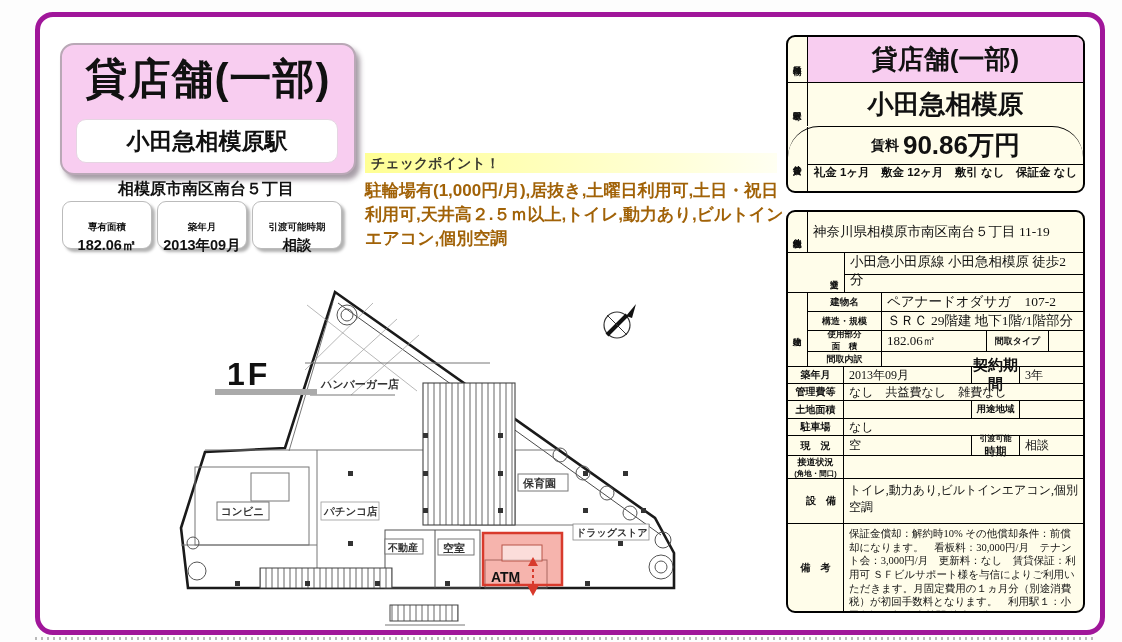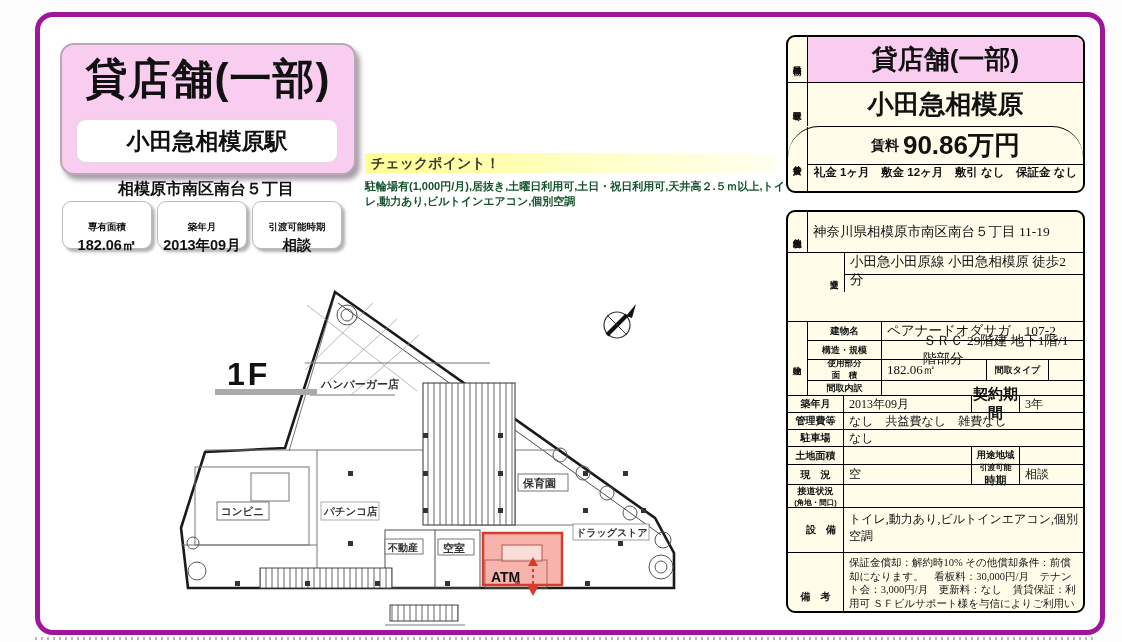--- a/index.html
+++ b/index.html
@@ -22,21 +22,21 @@
   .stat{position:absolute;top:184px;width:88px;height:46px;background:#fff;
         border:1px solid #bbb;border-radius:9px;box-shadow:3px 3px 3px rgba(0,0,0,.3);
         text-align:center;}
   .stat .sl{font-size:9.5px;font-weight:bold;margin-top:19px;}
   .stat .sv{font-size:14.5px;font-weight:bold;margin-top:2px;}
   
   .cp-title{position:absolute;left:325px;top:136px;width:412px;height:20px;
             background:linear-gradient(to right,#ffff94,#ffffd8 75%,#fffff2);
             font-size:14px;font-weight:bold;color:#3a3a30;padding:2px 0 0 6px;box-sizing:border-box;}
   .cp-body{position:absolute;left:325px;top:162px;width:422px;
-           font-size:11px;font-weight:bold;color:#14532d;line-height:1.4;}
+           font-size:17px;font-weight:bold;color:#a16207;line-height:1.4;}
   
   .rt{position:absolute;border:2px solid #000;border-radius:9px;background:#fffdea;
       overflow:hidden;box-sizing:border-box;}
   .tr{display:flex;border-top:1.5px solid #000;box-sizing:border-box;align-items:stretch;}
   .tr.first{border-top:none;}
   .vlab{writing-mode:vertical-rl;text-orientation:upright;font-size:8.5px;font-weight:bold;
         display:flex;align-items:center;justify-content:center;flex:0 0 20px;
         border-right:1.5px solid #000;box-sizing:border-box;line-height:1;}
   .lab{font-size:10px;font-weight:bold;display:flex;align-items:center;justify-content:center;
        border-right:1.5px solid #000;box-sizing:border-box;text-align:center;flex-direction:column;}
@@ -233,28 +233,28 @@
       </div>
 
       <div class="tr" style="height:40px;padding-left:37px;">
         <div class="vlab">交通</div>
         <div class="col">
           <div class="sub first val" style="height:22px;font-size:13.5px;border:none;border-bottom:1px solid #000;">小田急小田原線 小田急相模原 徒歩2分</div>
           <div class="sub val" style="height:18px;border:none;"></div>
         </div>
       </div>
 
-      <div class="tr" style="height:74px;margin-top:29px;">
+      <div class="tr" style="height:74px;">
         <div class="vlab">建物</div>
         <div class="col">
           <div class="sub first" style="height:19px;">
             <div class="lab" style="flex:0 0 74px;font-size:9.5px;">建物名</div>
             <div class="val" style="flex:1;font-size:13.5px;">ペアナードオダサガ　107-2</div>
           </div>
-          <div class="sub" style="height:19px;gap:36px;">
+          <div class="sub" style="height:19px;">
             <div class="lab" style="flex:0 0 74px;font-size:9px;">構造・規模</div>
             <div class="val" style="flex:1;font-size:13.5px;">ＳＲＣ 29階建 地下1階/1階部分</div>
           </div>
           <div class="sub" style="height:21px;">
             <div class="lab" style="flex:0 0 74px;">
               <span style="font-size:8.5px;">使用部分</span>
               <span style="font-size:8.5px;">面　積</span>
             </div>
             <div class="val" style="flex:0 0 105px;font-size:13px;border-right:1.5px solid #000;">182.06㎡</div>
             <div class="lab" style="flex:0 0 62px;font-size:9px;">間取タイプ</div>
@@ -272,30 +272,30 @@
         <div class="val" style="flex:0 0 128px;font-size:12px;border-right:1.5px solid #000;">2013年09月</div>
         <div class="lab" style="flex:0 0 48px;font-size:15px;">契約期間</div>
         <div class="val" style="flex:1;font-size:12px;">3年</div>
       </div>
 
       <div class="tr" style="height:17px;">
         <div class="lab" style="flex:0 0 56px;">管理費等</div>
         <div class="val" style="flex:1;font-size:12px;">なし　共益費なし　雑費なし</div>
       </div>
 
-      <div class="tr" style="height:17px;">
-        <div class="lab" style="flex:0 0 56px;">駐車場</div>
-        <div class="val" style="flex:1;font-size:12px;">なし</div>
-      </div>
-
       <div class="tr" style="height:18px;">
         <div class="lab" style="flex:0 0 56px;">土地面積</div>
         <div class="val" style="flex:0 0 128px;border-right:1.5px solid #000;"></div>
         <div class="lab" style="flex:0 0 48px;font-size:9.5px;">用途地域</div>
         <div class="val" style="flex:1;"></div>
+      </div>
+
+      <div class="tr" style="height:17px;">
+        <div class="lab" style="flex:0 0 56px;">駐車場</div>
+        <div class="val" style="flex:1;font-size:12px;">なし</div>
       </div>
 
       <div class="tr" style="height:20px;">
         <div class="lab" style="flex:0 0 56px;">現　況</div>
         <div class="val" style="flex:0 0 128px;font-size:12px;border-right:1.5px solid #000;">空</div>
         <div class="lab" style="flex:0 0 48px;text-align:right;">
           <span style="font-size:8px;">引渡可能</span>
           <span style="font-size:11px;">時期</span>
         </div>
         <div class="val" style="flex:1;font-size:12px;">相談</div>

